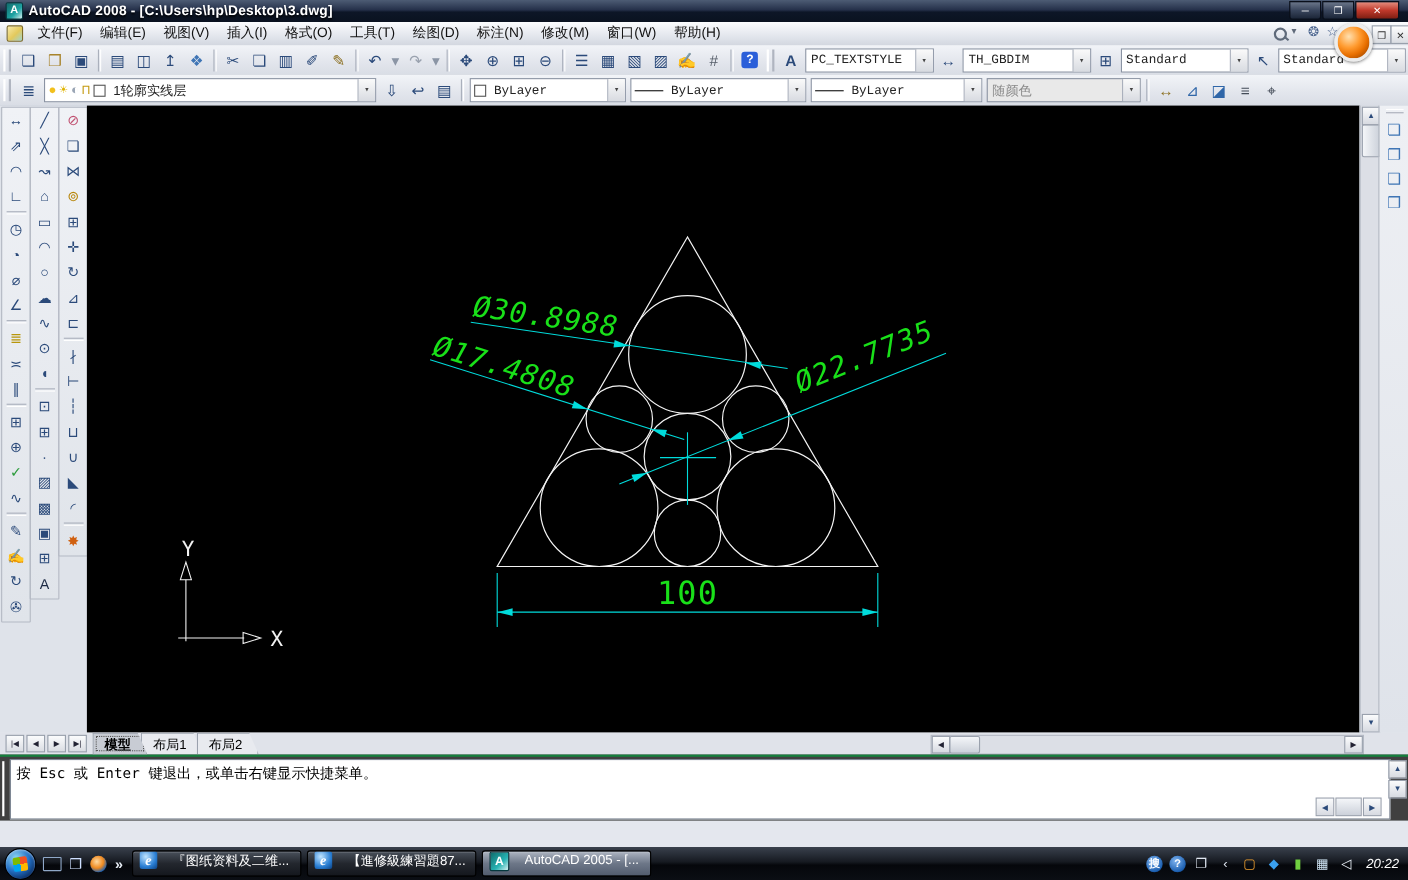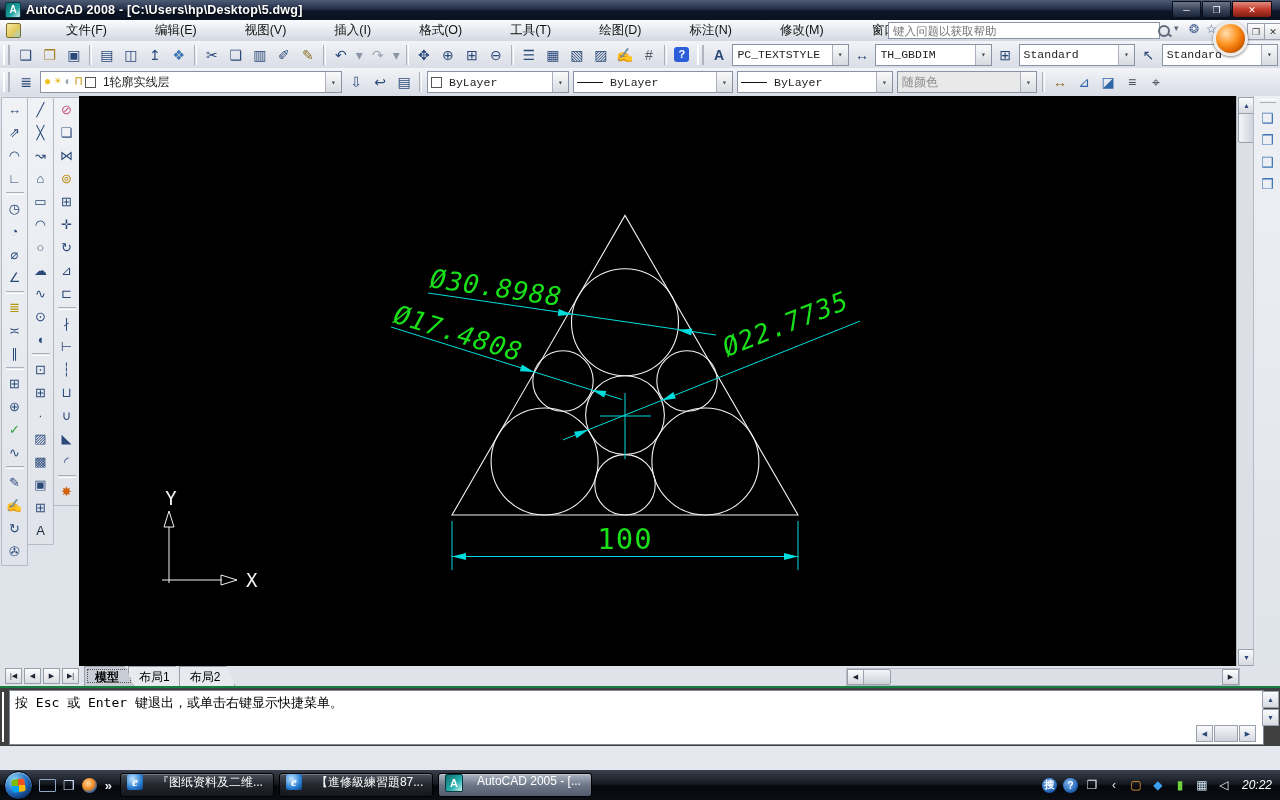--- a/index.html
+++ b/index.html
@@ -17,21 +17,21 @@
   .winbtn{width:27px;height:15px;font-size:9px;display:flex;align-items:center;justify-content:center;
     background:linear-gradient(#6b7689,#39455c 50%,#1b2537);color:#fff;border:1px solid #0a0f1a;
     border-radius:0 0 3px 3px;}
   .winbtn.close{background:linear-gradient(#e48d7e,#c0392b 50%,#7e1e12);width:38px;}
   
   #menubar{position:absolute;left:0;top:20px;width:1280px;height:21px;
     background:linear-gradient(#fbfcfe,#dfe3ea 70%,#d3d7e0);border-bottom:1px solid #aeb2bc;
     display:flex;align-items:center;font-size:12.5px;color:#111;}
   .child-ico{width:13px;height:13px;margin:0 5px 0 6px;border:1px solid #7d6b2a;border-radius:2px;
     background:linear-gradient(135deg,#f7e9a8,#e3c95c 55%,#9fd4cf);}
-  .mitem{padding:2px 8px;cursor:default;margin-left:32px;}
+  .mitem{padding:2px 8px;cursor:default;}
   #helpsearch{position:absolute;left:888px;top:2px;width:262px;height:15px;border:1px solid #8a93a3;
     background:#fff;font-size:11.5px;color:#9aa0aa;padding:0 4px;font-family:"Liberation Sans",sans-serif;}
   .mag{position:absolute;left:1158px;top:5px;width:8px;height:8px;border:2px solid #5f6a7a;border-radius:50%;}
   .mag::after{content:"";position:absolute;left:7px;top:7px;width:5px;height:2px;background:#5f6a7a;transform:rotate(40deg);}
   .m-caret{position:absolute;left:1174px;top:3px;font-size:9px;color:#5f6a7a;}
   .m-sat{position:absolute;left:1189px;top:2px;font-size:12px;color:#46618c;}
   .m-star{position:absolute;left:1206px;top:2px;font-size:12px;color:#46618c;}
   .mdi-btn{position:absolute;top:3px;width:16px;height:15px;font-size:9px;background:linear-gradient(#fdfdfd,#d9dce2);
     border:1px solid #98a0ac;display:flex;align-items:center;justify-content:center;color:#333;}
   .overlay-orange{position:absolute;left:1213px;top:21px;width:29px;height:29px;border-radius:50%;z-index:50;
@@ -144,21 +144,21 @@
   #dwg .ucs{stroke:#f2f2f2;fill:none;stroke-width:1;}
   #dwg .ucstxt{fill:#f2f2f2;font-family:"DejaVu Sans Mono",monospace;font-size:19px;}
 </style>
 </head>
 <body>
 
 <div class="screen">
 
   <div id="titlebar">
     <span class="app-ico">A</span>
-    <span class="t-text">AutoCAD 2008 - [C:\Users\hp\Desktop\5.dwg]</span>
+    <span class="t-text">AutoCAD 2008 - [C:\Users\hp\Desktop\3.dwg]</span>
     <span class="winbtns">
       <span class="winbtn">─</span>
       <span class="winbtn">❐</span>
       <span class="winbtn close">✕</span>
     </span>
   </div>
 
   <div id="menubar">
     <span class="child-ico"></span>
     <span style="display:flex">
@@ -168,21 +168,20 @@
         <span class="mitem"><span data-g="">视图(V)</span></span>
         <span class="mitem"><span data-g="">插入(I)</span></span>
         <span class="mitem"><span data-g="">格式(O)</span></span>
         <span class="mitem"><span data-g="">工具(T)</span></span>
         <span class="mitem"><span data-g="">绘图(D)</span></span>
         <span class="mitem"><span data-g="">标注(N)</span></span>
         <span class="mitem"><span data-g="">修改(M)</span></span>
         <span class="mitem"><span data-g="">窗口(W)</span></span>
         <span class="mitem"><span data-g="">帮助(H)</span></span>
       </span>
-    <input id="helpsearch" placeholder="键入问题以获取帮助" style="">
     <span class="mag"></span>
     <span class="m-caret">▾</span>
     <span class="m-sat">❂</span>
     <span class="m-star">☆</span>
     <span class="mdi-btn" style="left:1247px">❐</span>
     <span class="mdi-btn" style="left:1264px">✕</span>
   </div>
   <span class="overlay-orange"></span>
 
   <div id="row2" class="toolbar">

